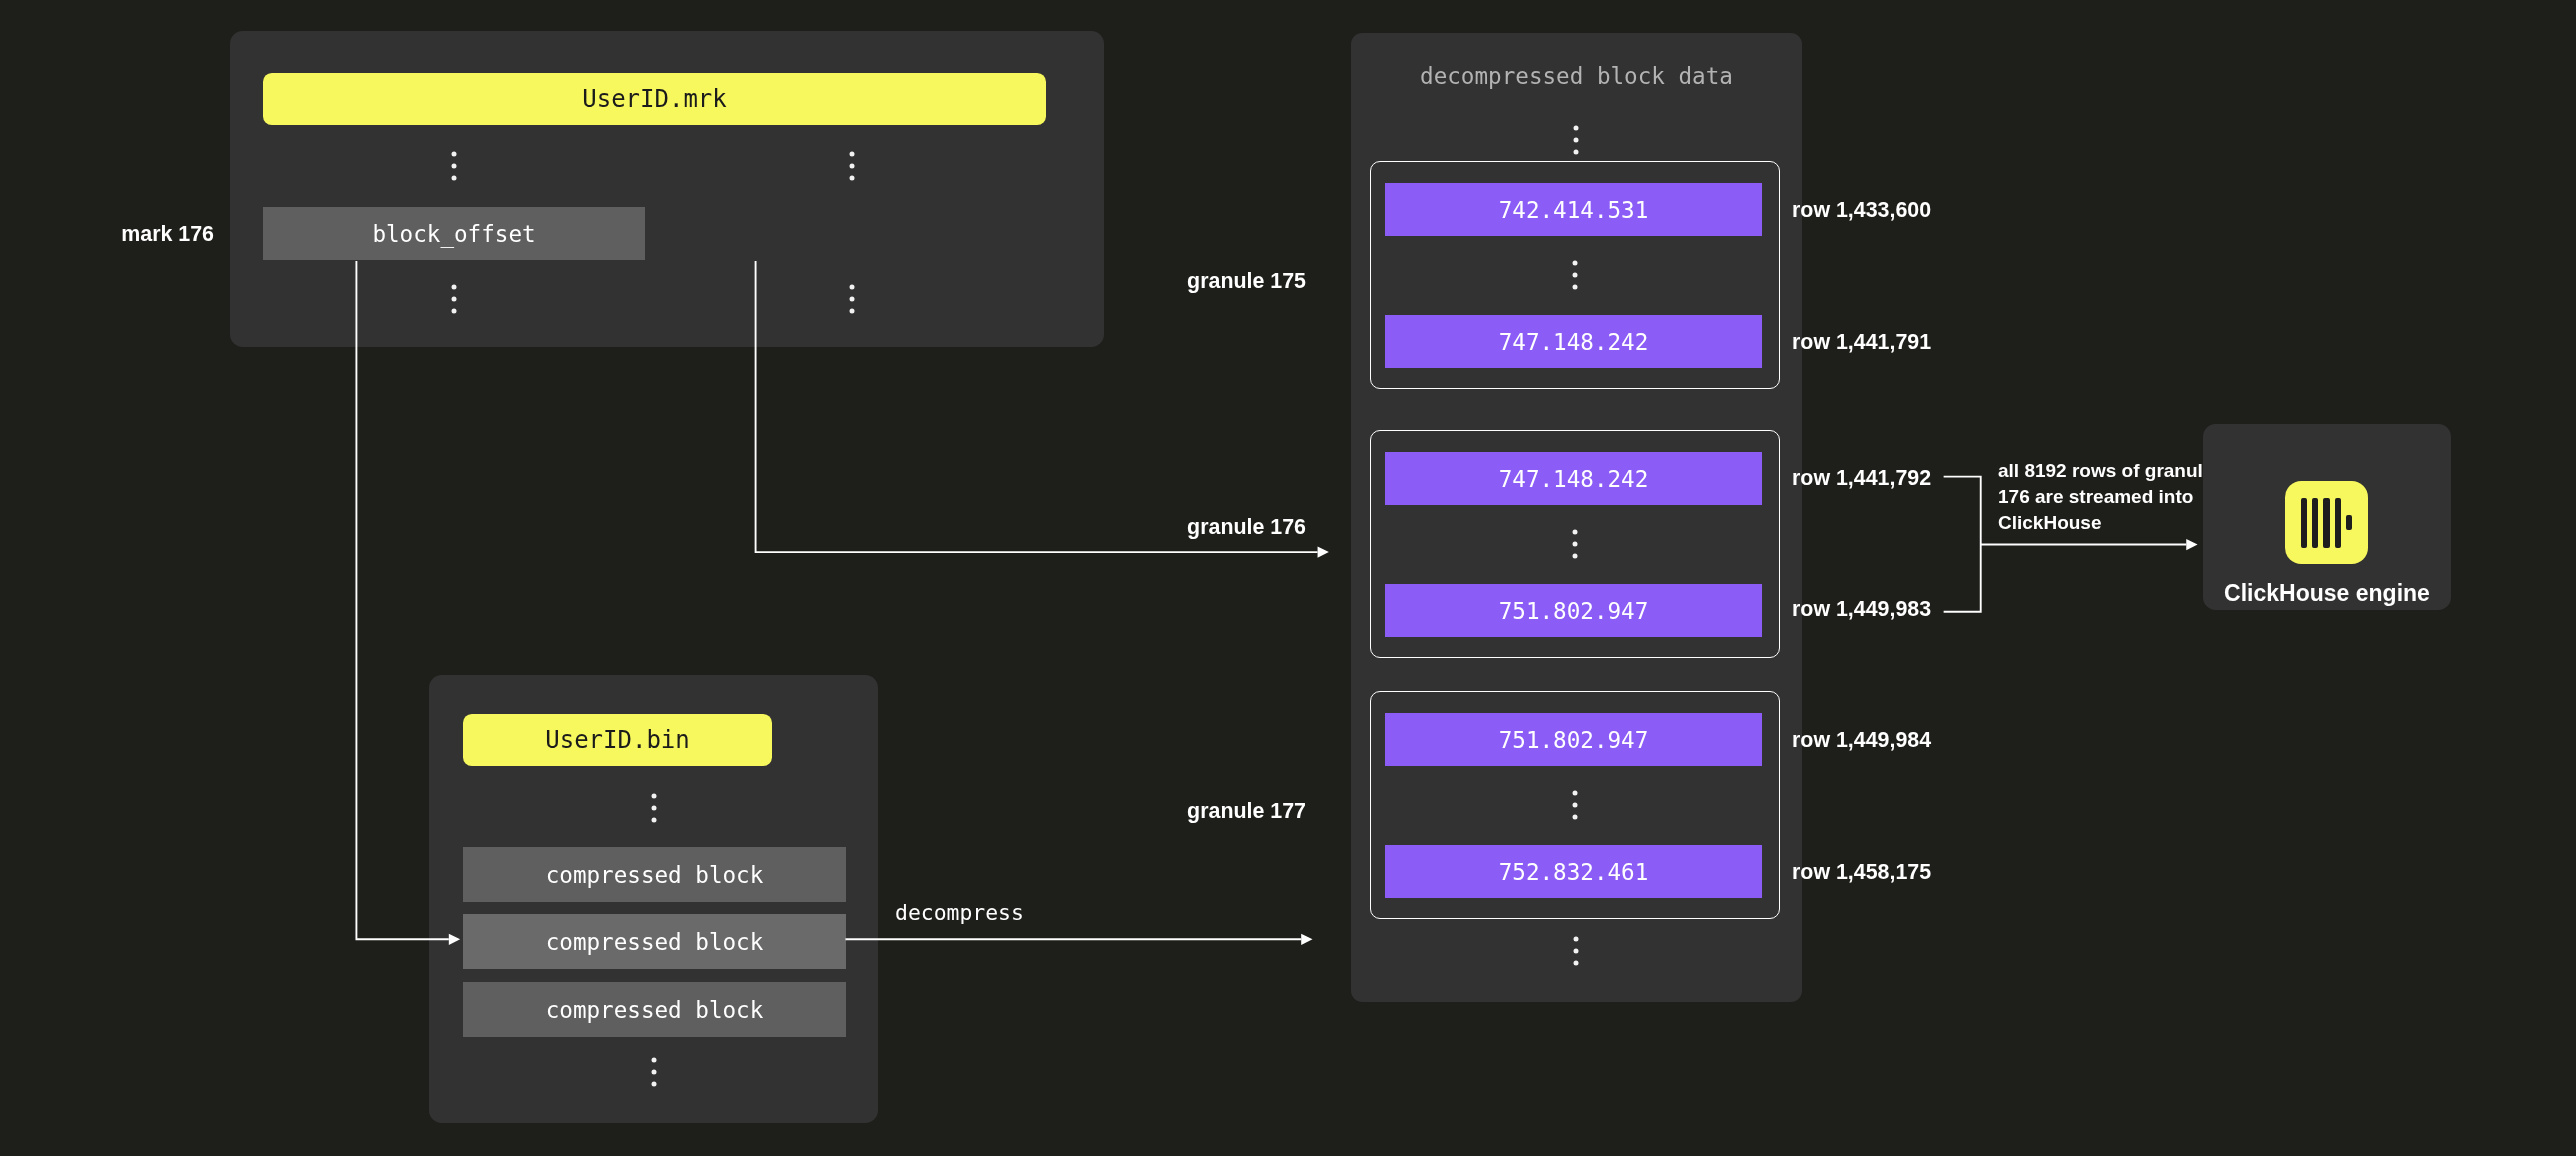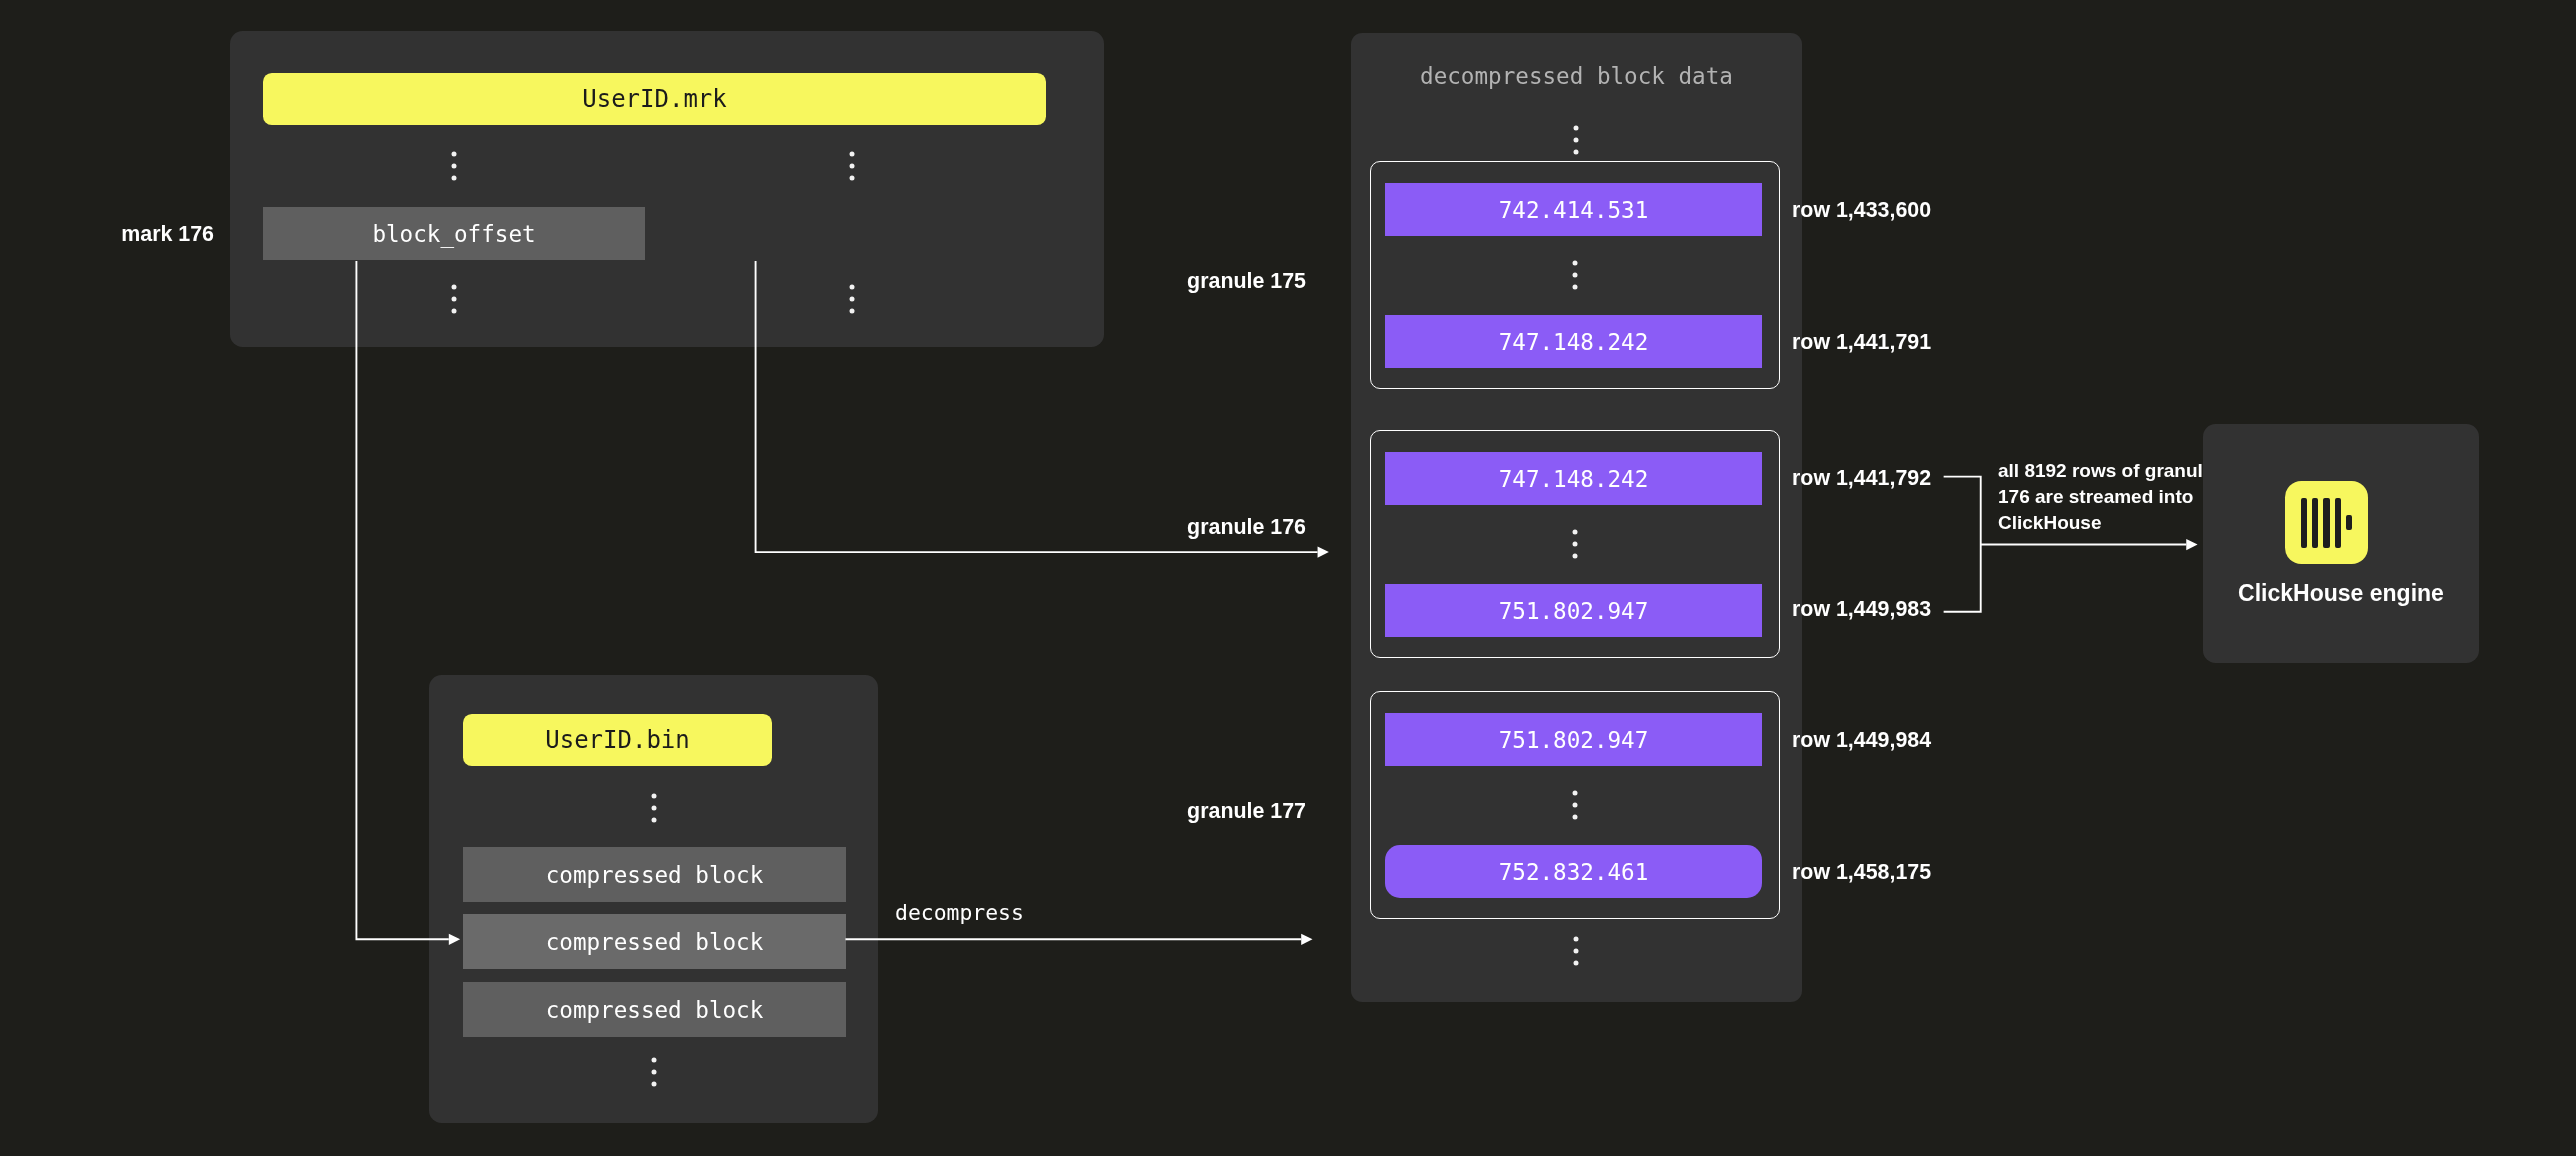--- a/index.html
+++ b/index.html
@@ -215,21 +215,21 @@
 
     <div class="granule" style="top:658px; height:226px;">
       <div class="val" style="top:21px;">
         <span>751.802.947</span>
       </div>
       <div class="vdots" style="left:204px; top:113px;">
           <i></i>
           <i></i>
           <i></i>
         </div>
-      <div class="val" style="top:153px;border-radius:15px;">
+      <div class="val" style="top:153px;">
         <span>752.832.461</span>
       </div>
     </div>
 
     <div class="vdots" style="left:225px; top:918px;">
         <i></i>
         <i></i>
         <i></i>
       </div>
   </div>
@@ -242,21 +242,21 @@
   <div class="sans-label" style="left:1792px; top:329px;">row 1,441,791</div>
   <div class="sans-label" style="left:1792px; top:465px;">row 1,441,792</div>
   <div class="sans-label" style="left:1792px; top:596px;">row 1,449,983</div>
   <div class="sans-label" style="left:1792px; top:727px;">row 1,449,984</div>
   <div class="sans-label" style="left:1792px; top:859px;">row 1,458,175</div>
 
   <div class="annotation">all 8192 rows of granule
 176 are streamed into
 ClickHouse</div>
 
-  <div class="panel" style="left:2203px; top:424px; width:248px; height:239px;padding-left:28px;">
+  <div class="panel" style="left:2203px; top:424px; width:248px; height:186px;">
     <div class="engine-icon">
       <b></b>
         <b></b>
         <b></b>
         <b></b>
         <b class="short"></b>
     </div>
     <div class="engine-label">ClickHouse engine</div>
   </div>
 

